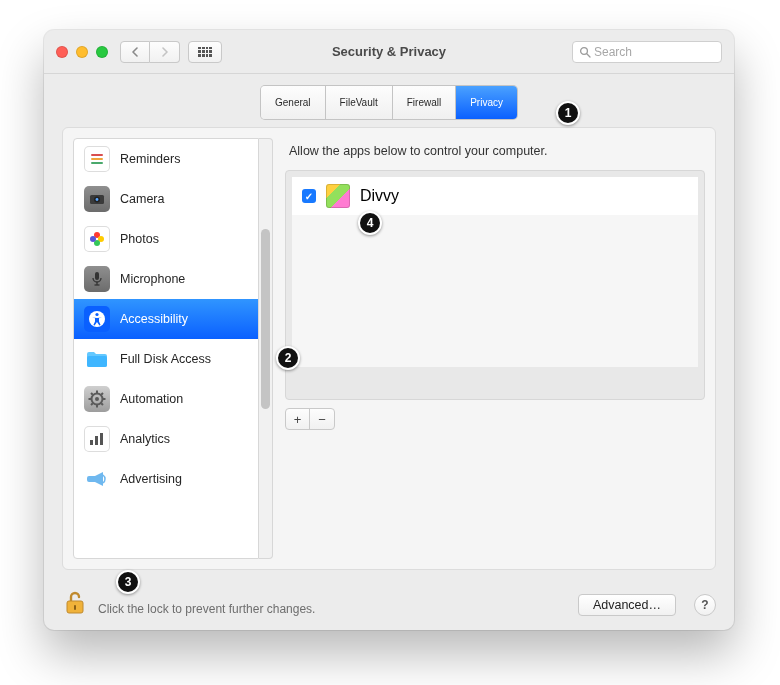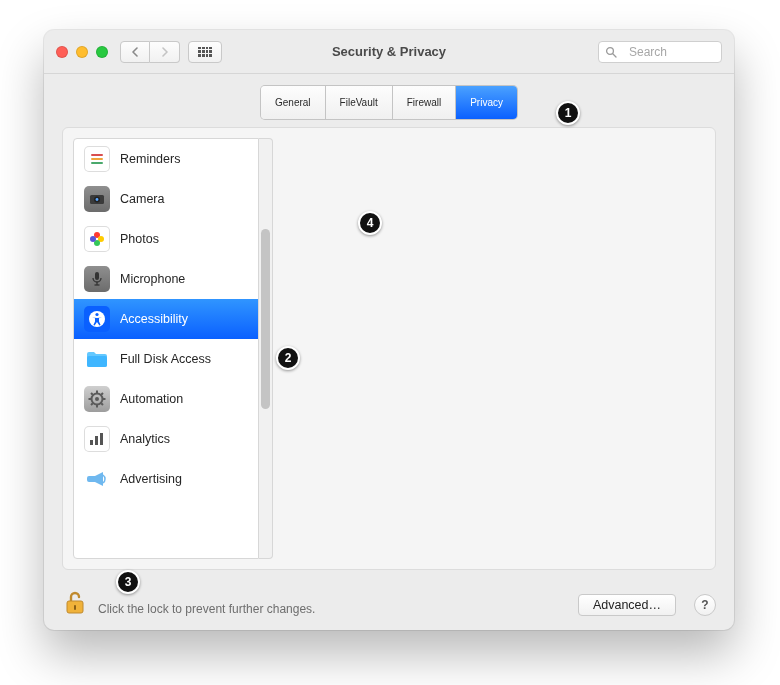--- a/index.html
+++ b/index.html
@@ -23,22 +23,22 @@
     border:1px solid #c9c9c9; display:flex; align-items:center; justify-content:center;
     color:#888; font-size:11px; font-weight:bold;
   }
   .navbtn:first-child { border-radius: 4px 0 0 4px; }
   .navbtn:nth-child(2) { border-radius: 0 4px 4px 0; border-left:none; }
   .gridbtn { margin-left:8px; width:34px; height:22px; background:linear-gradient(#fdfdfd,#f1f1f1); border:1px solid #c9c9c9; border-radius:4px; display:flex; align-items:center; justify-content:center; }
   .gridicon { width:14px; height:10px; display:grid; grid-template-columns:repeat(4,1fr); grid-template-rows:repeat(3,1fr); gap:1px; }
   .gridicon i { background:#555; }
   .wintitle { position:absolute; left:0; right:0; text-align:center; font-size:13px; font-weight:600; color:#4a4a4a; pointer-events:none; }
   .search {
-    margin-left:auto; display:flex; align-items:center; gap:12px;
-    width:124px; height:22px; background:#fff; border:1px solid #cfcfcf; border-radius:4px;
+    margin-left:auto; display:flex; align-items:center; gap:3px;
+    width:150px; height:22px; background:#fff; border:1px solid #cfcfcf; border-radius:4px;
     padding:0 6px; color:#a7a7a7; font-size:12px;
   }
   .tabs-wrapper { display:flex; justify-content:center; padding: 12px 0 8px; }
   .tabs { display:flex; border-radius:4px; overflow:hidden; box-shadow:0 0 0 1px #c4c4c4; }
   .tab {
     padding: 11px 14px; font-size:10px; color:#2a2a2a; background:linear-gradient(#fdfdfd,#f0f0f0);
     border-right:1px solid #c4c4c4; cursor:default;
   }
   .tab:last-child { border-right:none; }
   .tab.selected { background: linear-gradient(#4aa1ff,#0a60ff); color:#fff; }
@@ -265,20 +265,38 @@
               </svg>
           </span>
           <span>Advertising</span>
         </div>
       </div>
       <div class="sb-scroll">
           <div class="thumb"></div>
         </div>
     </div>
 
+    <div class="mainpane">
+      <div class="desc">Allow the apps below to control your computer.</div>
+      <div class="applist">
+        <div class="app-row">
+          <span class="cb">✓</span>
+          <span class="app-icon"></span>
+          <span>Divvy</span>
+        </div>
+        <div class="app-row-empty" style="background:#f6f6f6;"></div>
+        <div class="app-row-empty"></div>
+        <div class="app-row-empty" style="background:#f6f6f6;"></div>
+        <div class="app-row-empty"></div>
+      </div>
+      <div class="addremove">
+        <button>+</button>
+        <button>−</button>
+      </div>
+    </div>
   </div>
 
   <div class="footer">
     <span class="lock">
       <svg viewBox="0 0 26 26">
         <path d="M9 11V7a4 4 0 0 1 8 0" fill="none" stroke="#c08a2e" stroke-width="2.4" stroke-linecap="round"></path>
         <rect x="5" y="11" width="16" height="12" rx="2" fill="#f0b23a" stroke="#c08a2e"></rect>
         <rect x="12" y="15" width="2" height="5" rx="1" fill="#8a5f16"></rect>
       </svg>
     </span>

